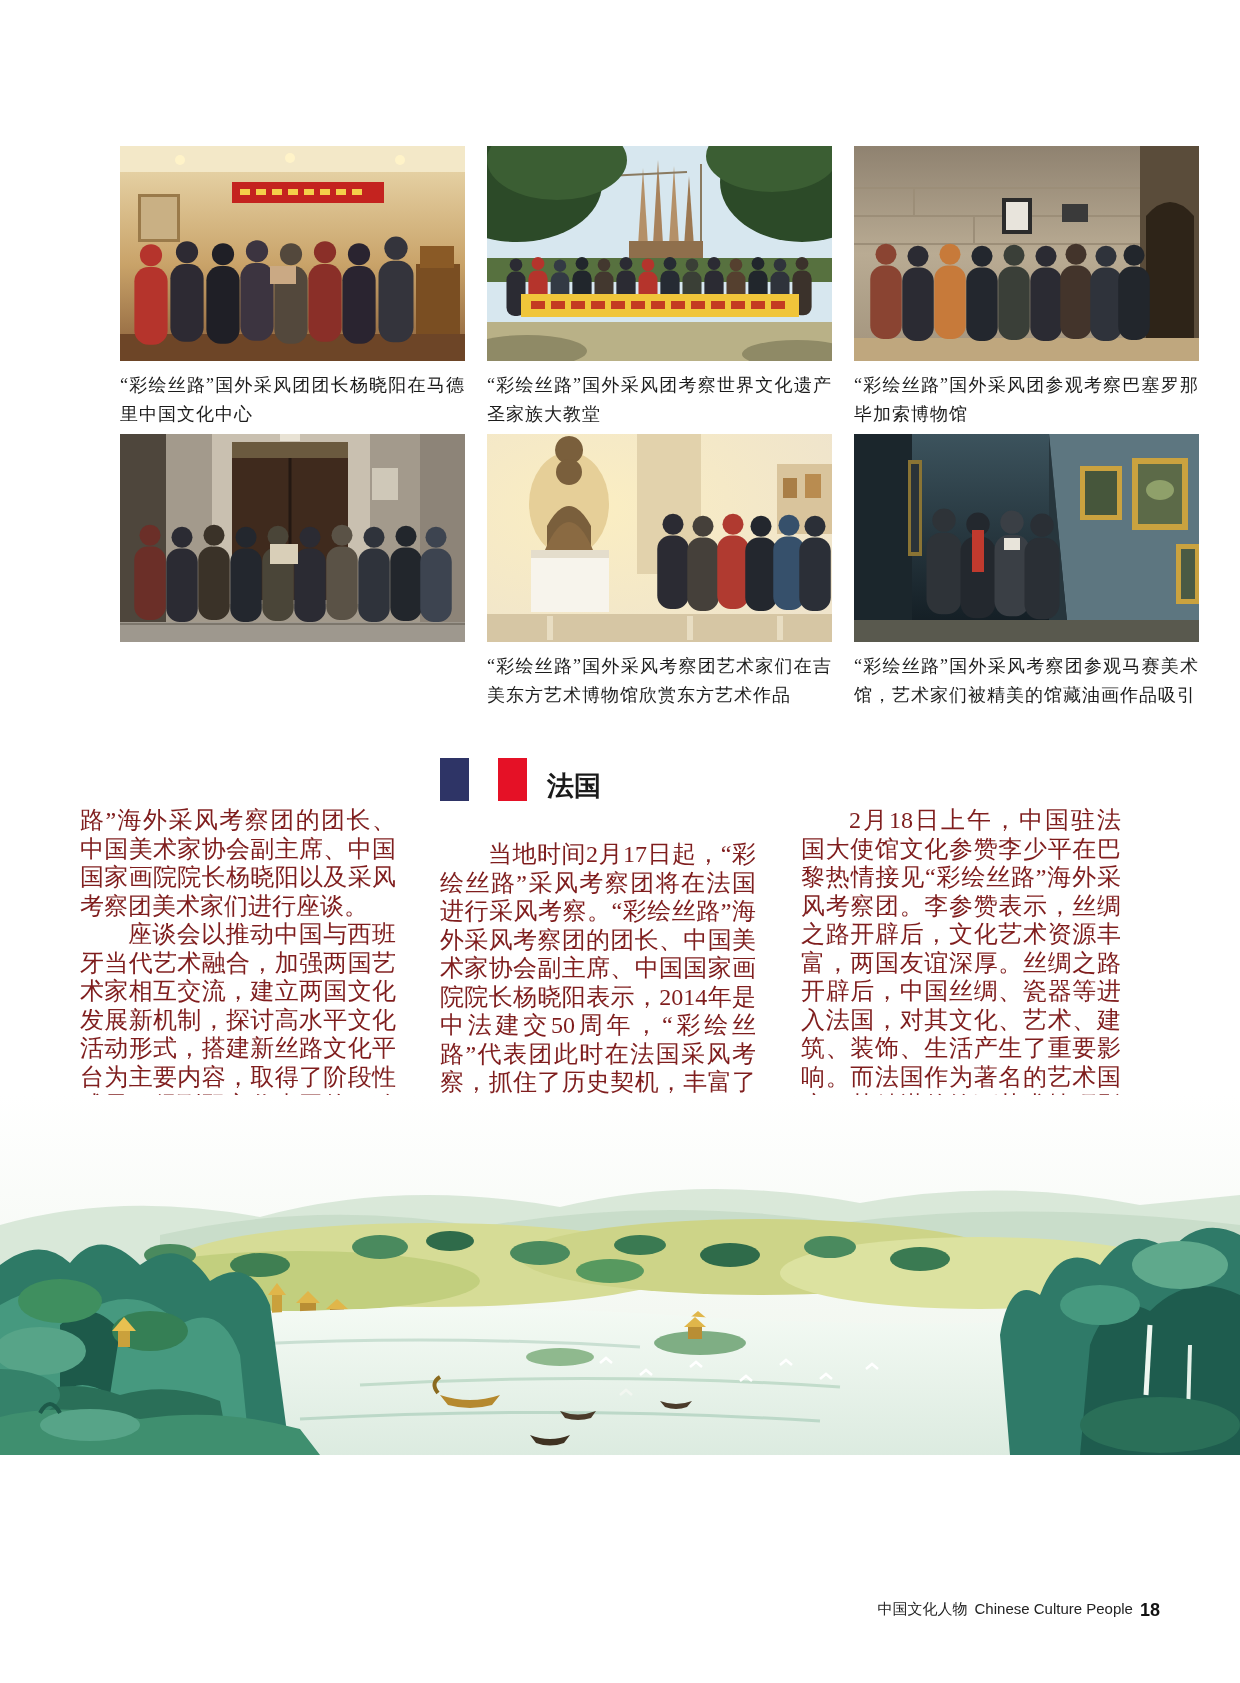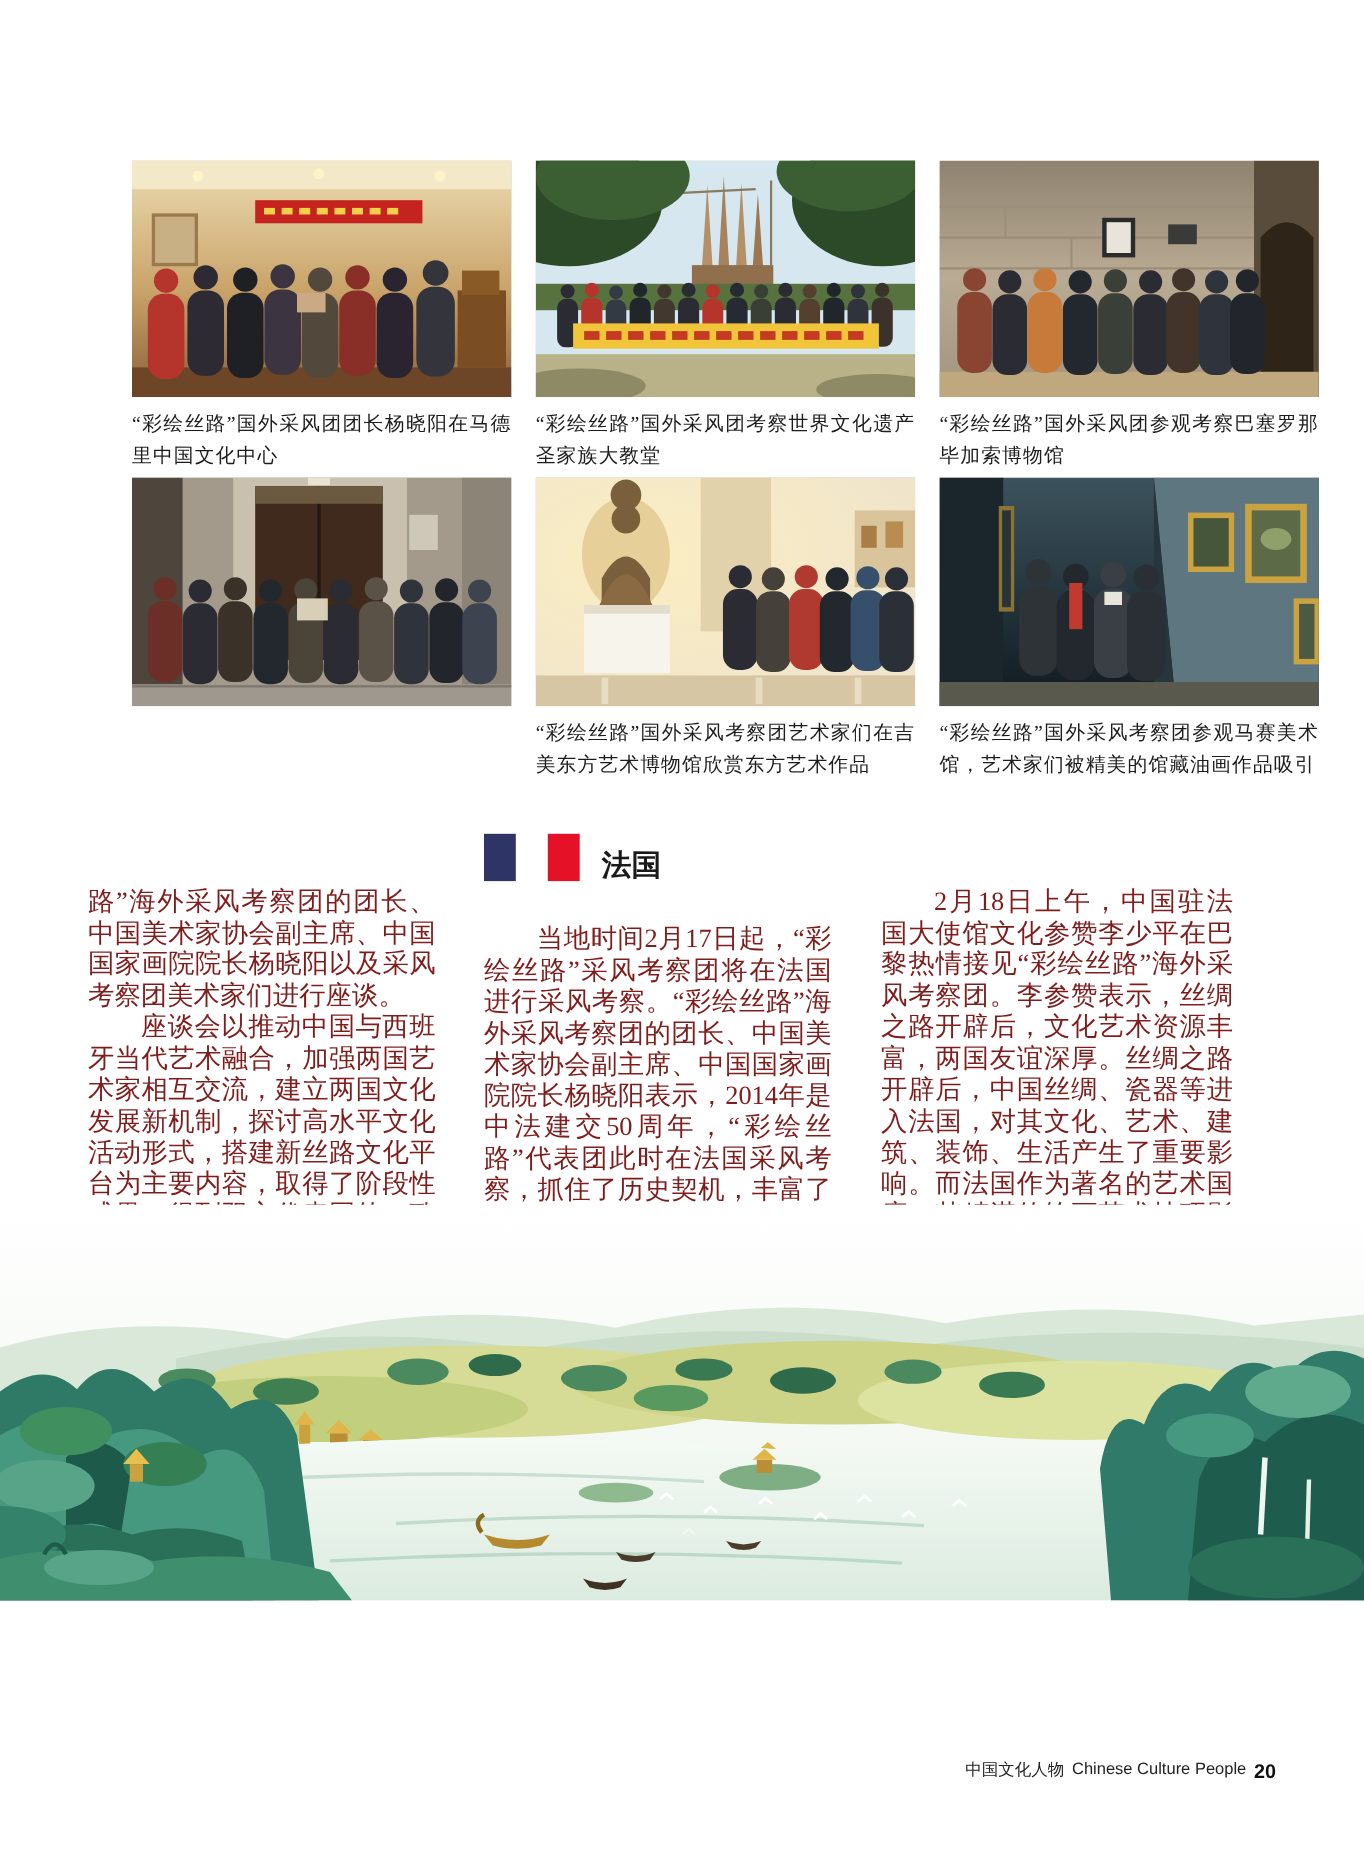--- a/index.html
+++ b/index.html
@@ -388,16 +388,16 @@
 
       <path d="M0,360 L0,322 Q60,306 140,324 Q220,312 300,334 L320,360 Z" fill="#3f8f6f"></path>
       <ellipse cx="90" cy="330" rx="50" ry="16" fill="#57a488"></ellipse>
       <path d="M40,318 q10,-18 20,0" stroke="#1d5a4a" stroke-width="4" fill="none"></path>
     </svg>
   </div>
 
   <div class="footer">
     <span>中国文化人物</span>
     <span>Chinese Culture People</span>
-    <span class="pageno">20</span>
+    <span class="pageno">18</span>
   </div>
 
 </div>
 
 </body></html>

